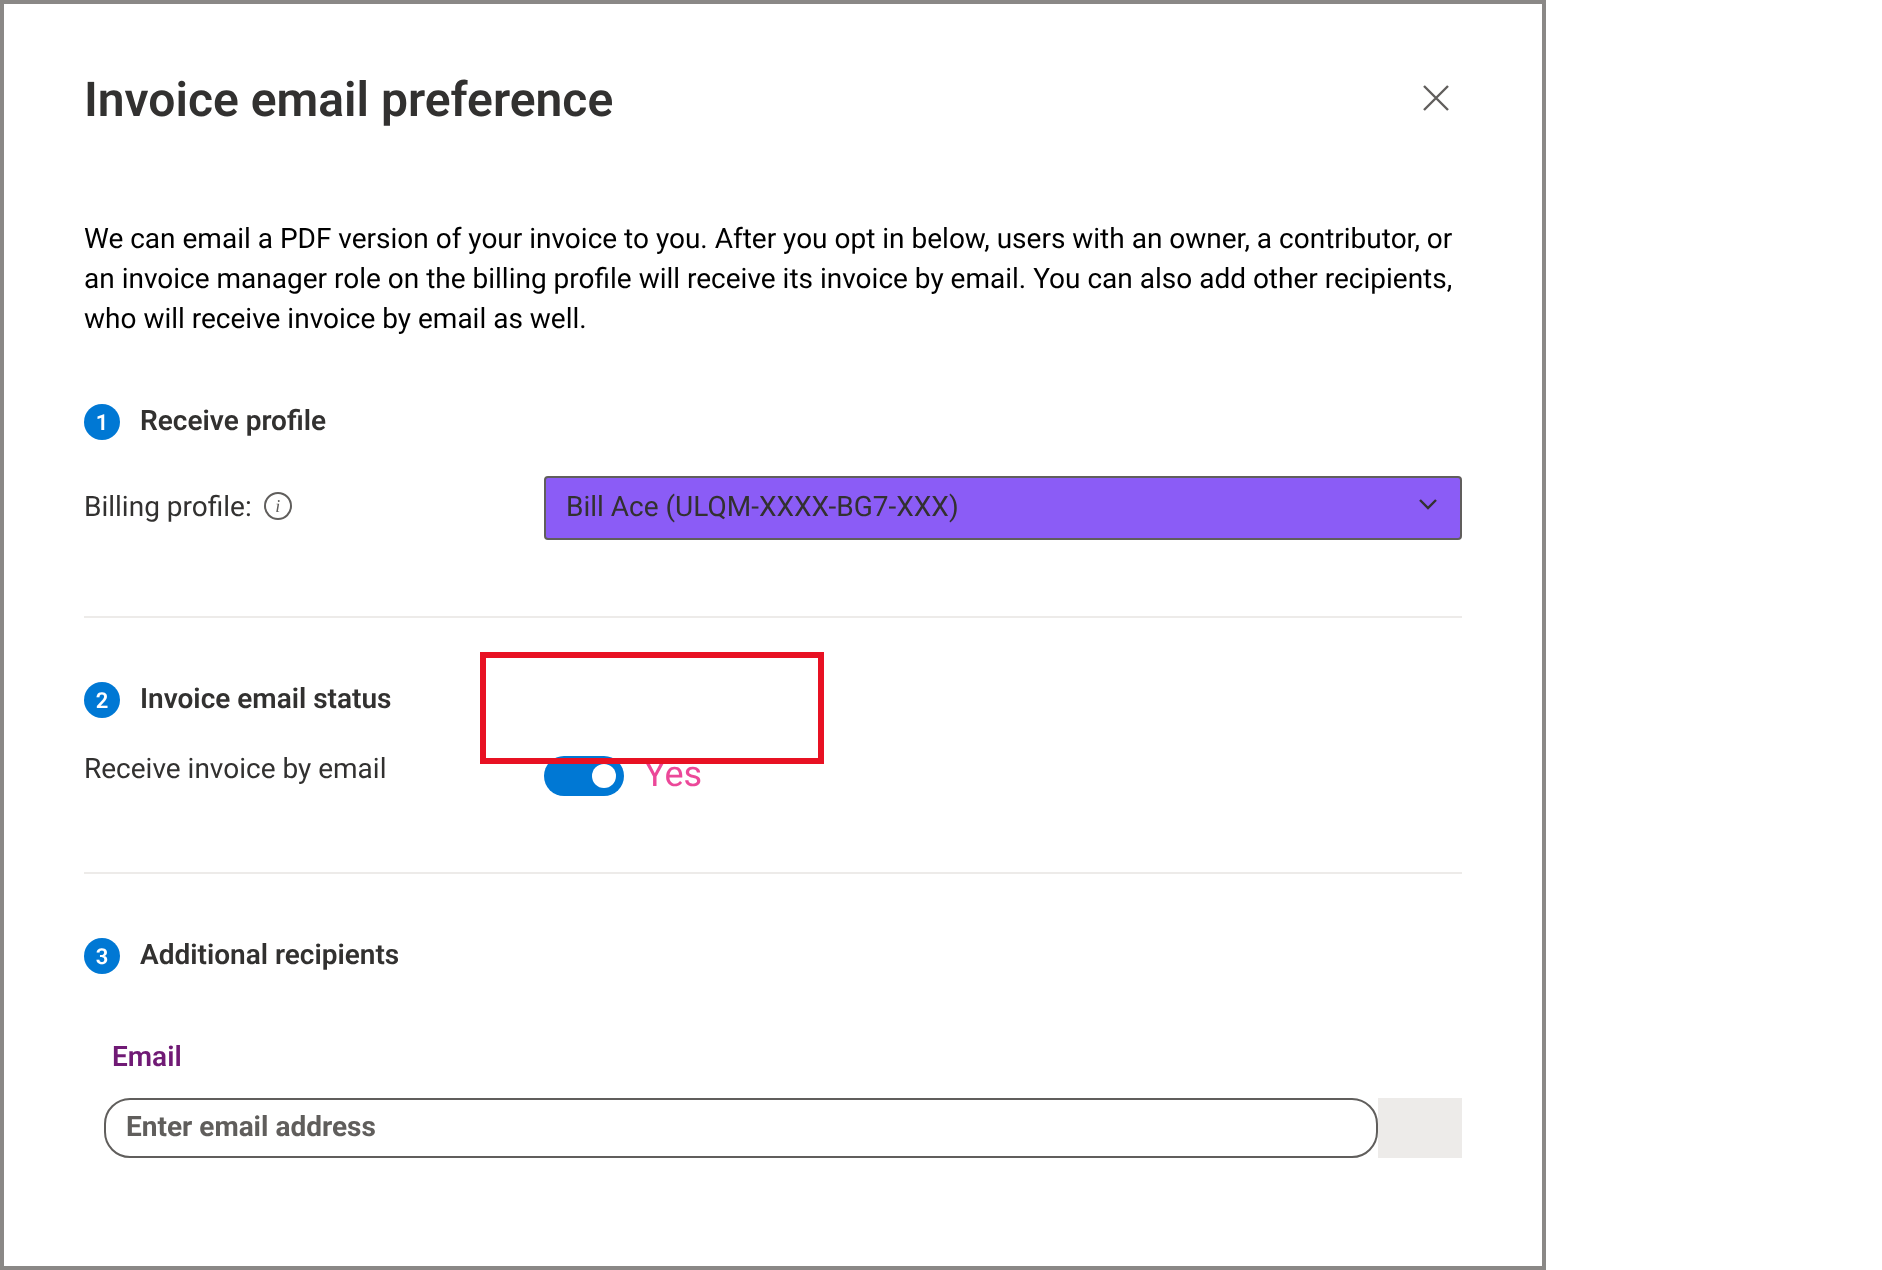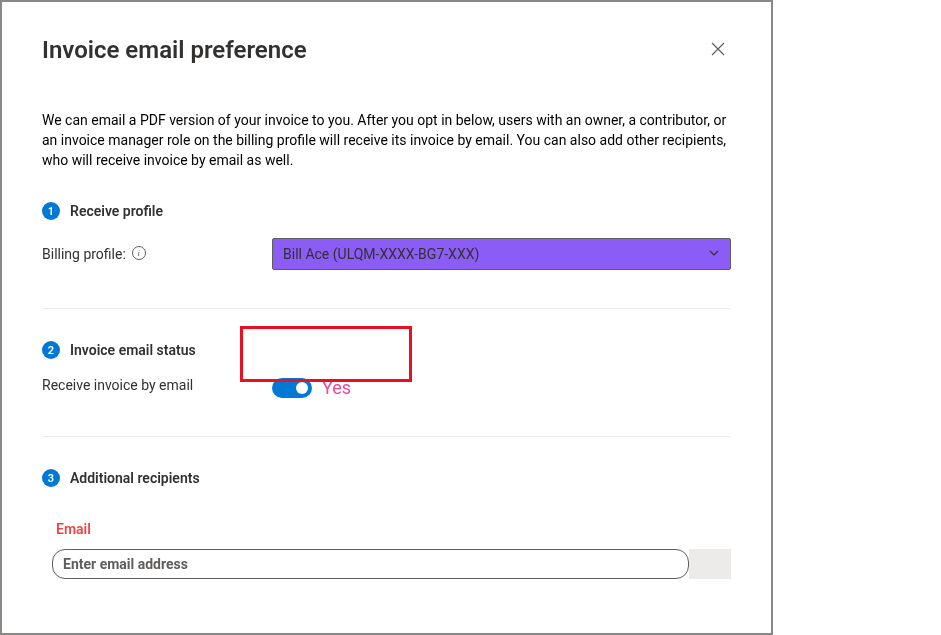--- a/index.html
+++ b/index.html
@@ -161,21 +161,21 @@
     pointer-events: none;
   }
 
   .recipients-area {
     margin-top: 34px;
     padding: 0 0 0 10px;
   }
   .email-header {
     font-size: 14px;
     font-weight: 600;
-    color: #ef4444;
+    color: #701a75;
     padding-left: 4px;
   }
   .email-input-row {
     display: flex;
     margin-top: 12px;
     align-items: stretch;
   }
   .email-input {
     flex: 1;
     height: 30px;

